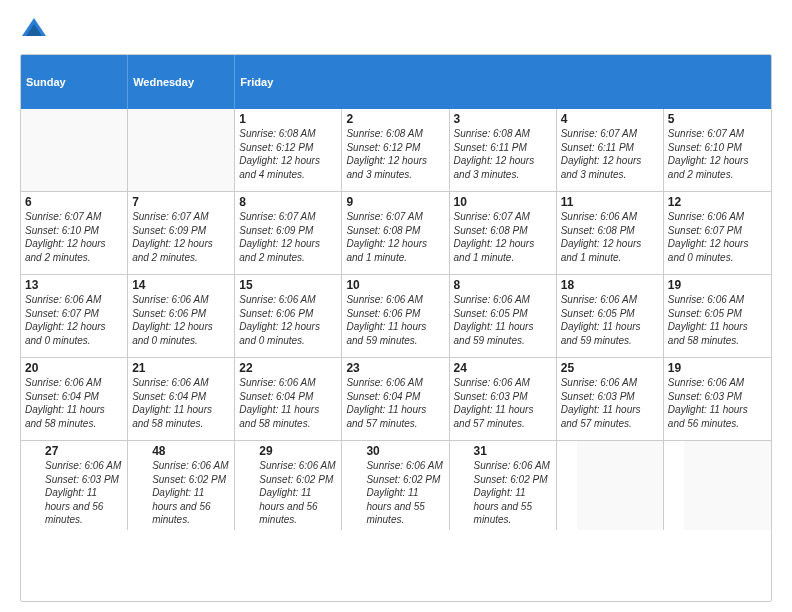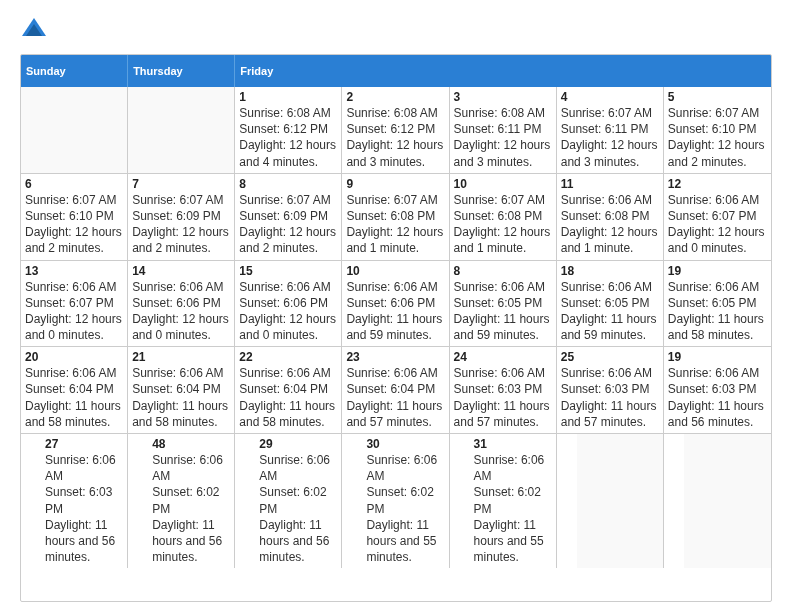--- a/index.html
+++ b/index.html
@@ -68,21 +68,21 @@
     }
     .cal-header {
       display: grid;
       grid-template-columns: repeat(7, 1fr);
       background: #2a7fd4;
     }
     .cal-header-cell {
       color: #fff;
       font-size: 11px;
       font-weight: bold;
-      padding: 10px 5px;
+      padding: 21px 5px;
       text-align: left;
       border-right: 1px solid #5aa0e0;
     }
     .cal-header-cell:last-child { border-right: none; }
     .cal-body {
       display: flex;
       flex-direction: column;
     }
     .cal-row {
       display: grid;
@@ -100,23 +100,24 @@
     .cal-cell:last-child { border-right: none; }
     .cal-cell.empty { background: #f9f9f9; }
     .day-num {
       font-size: 12px;
       font-weight: bold;
       color: #222;
       display: block;
       margin-bottom: 1px;
     }
     .day-info {
-      font-size: 12px;
+      font-size: 10px;
       color: #333;
       line-height: 1.35;
+      font-style: italic;
     }
     .row-5 .cal-cell {
       min-height: 70px;
       margin-left: 20px;
     }
   </style>
 </head>
 <body>
 
 <div class="page">
@@ -133,21 +134,21 @@
     </div>
     <div class="title-block">
       <div class="month-title"></div>
       <div class="subtitle"></div>
     </div>
   </div>
 
   <div class="calendar">
     <div class="cal-header">
     <div class="cal-header-cell">Sunday</div>
-        <div class="cal-header-cell">Thursday</div>
+        <div class="cal-header-cell">Wednesday</div>
         <div class="cal-header-cell">Friday</div>
       </div>
     <div class="cal-body">
     <div class="cal-row">
           <div class="cal-cell empty"></div>
           <div class="cal-cell empty"></div>
           <div class="cal-cell">
             <span class="day-num">1</span>
             <div class="day-info" style="white-space: pre-line;">Sunrise: 6:08 AM
 Sunset: 6:12 PM

